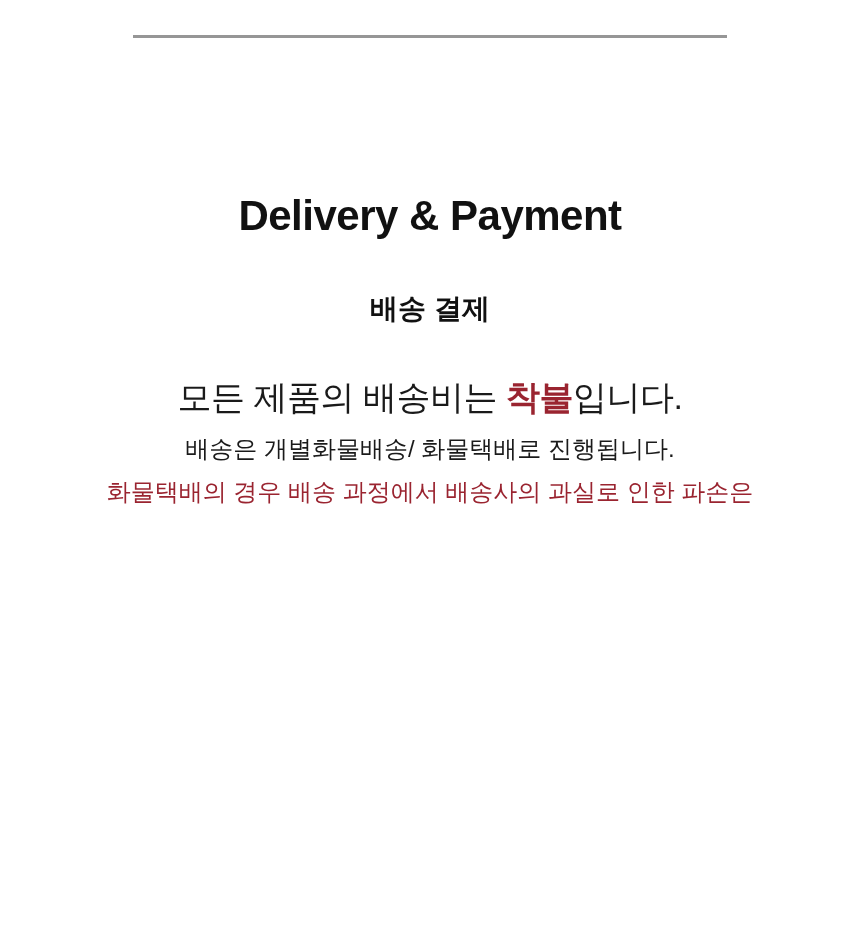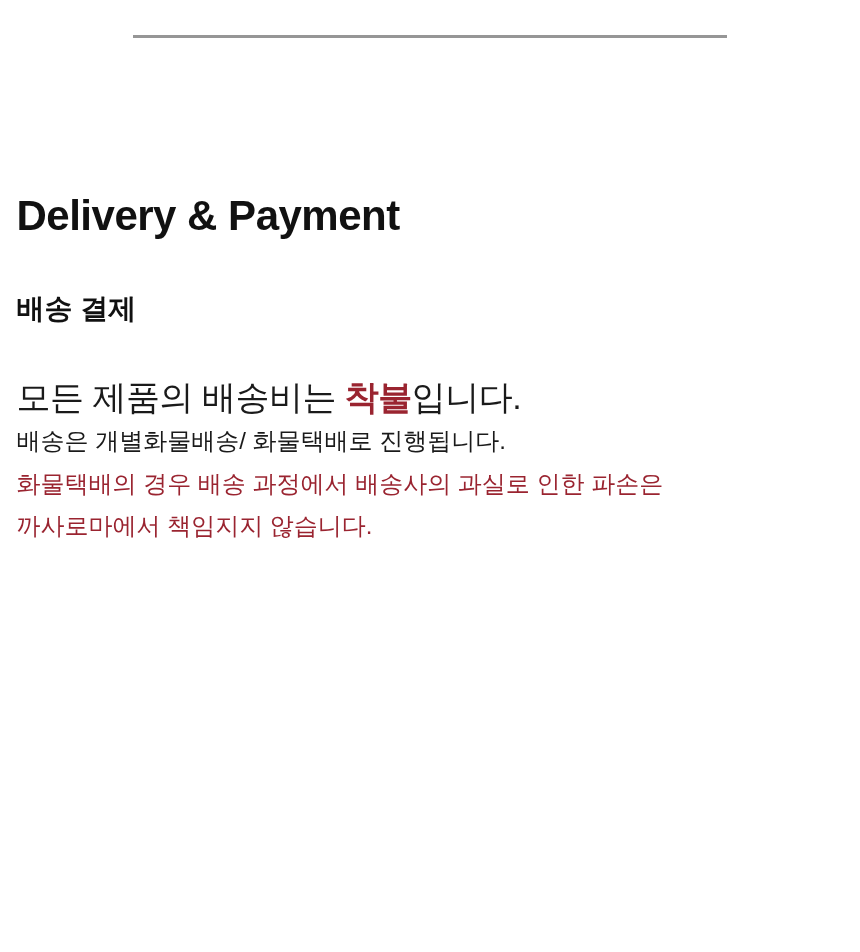--- a/index.html
+++ b/index.html
@@ -7,21 +7,21 @@
     padding: 0;
     background: #ffffff;
   }
   .page {
     position: relative;
     width: 827px;
     height: 952px;
     margin: 0 auto;
     background: #ffffff;
     font-family: "Liberation Sans", "DejaVu Sans", sans-serif;
-    text-align: left;
+    text-align: center;
     overflow: hidden;
   }
   .divider {
     width: 594px;
     height: 3px;
     background: #969696;
     margin: 35px auto 0 auto;
   }
   .title {
     margin: 152px 0 0 0;
@@ -40,21 +40,21 @@
   }
   .notice {
     margin-top: 50px;
     font-size: 23px;
     line-height: 34px;
     font-weight: 600;
     color: #9a2430;
   }
   .notice p { margin: 0; }
   .statement {
-    margin: 43px 0 0 0;
+    margin: 43px 0 8px 0;
     font-size: 34px;
     line-height: 46px;
     font-weight: 500;
     color: #1a1a1a;
     letter-spacing: -0.5px;
   }
   .statement .hl {
     font-weight: 700;
   }
   .body-text {
@@ -78,16 +78,15 @@
   <h2 class="subtitle">배송 결제</h2>
 
   <div class="notice">
   </div>
 
   <p class="statement"><span>모든 제품의 배송비는 </span><span class="hl c-red">착불</span><span>입니다.</span></p>
 
   <div class="body-text">
     <p class="c-black">배송은 개별화물배송/ 화물택배로 진행됩니다.</p>
     <p class="c-red">화물택배의 경우 배송 과정에서 배송사의 과실로 인한 파손은</p>
-    <p class="c-red">까사로마에서 책임지지 않습니다.</p>
   </div>
 
 </div>
 
 </body></html>

